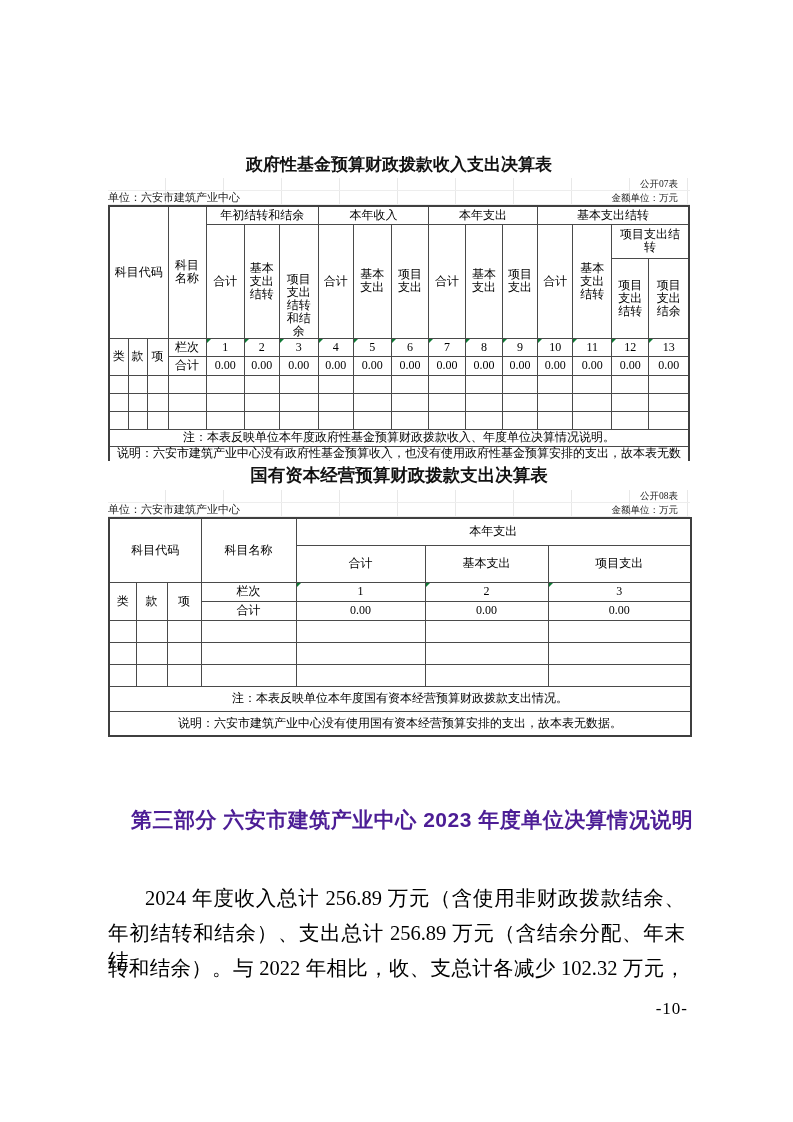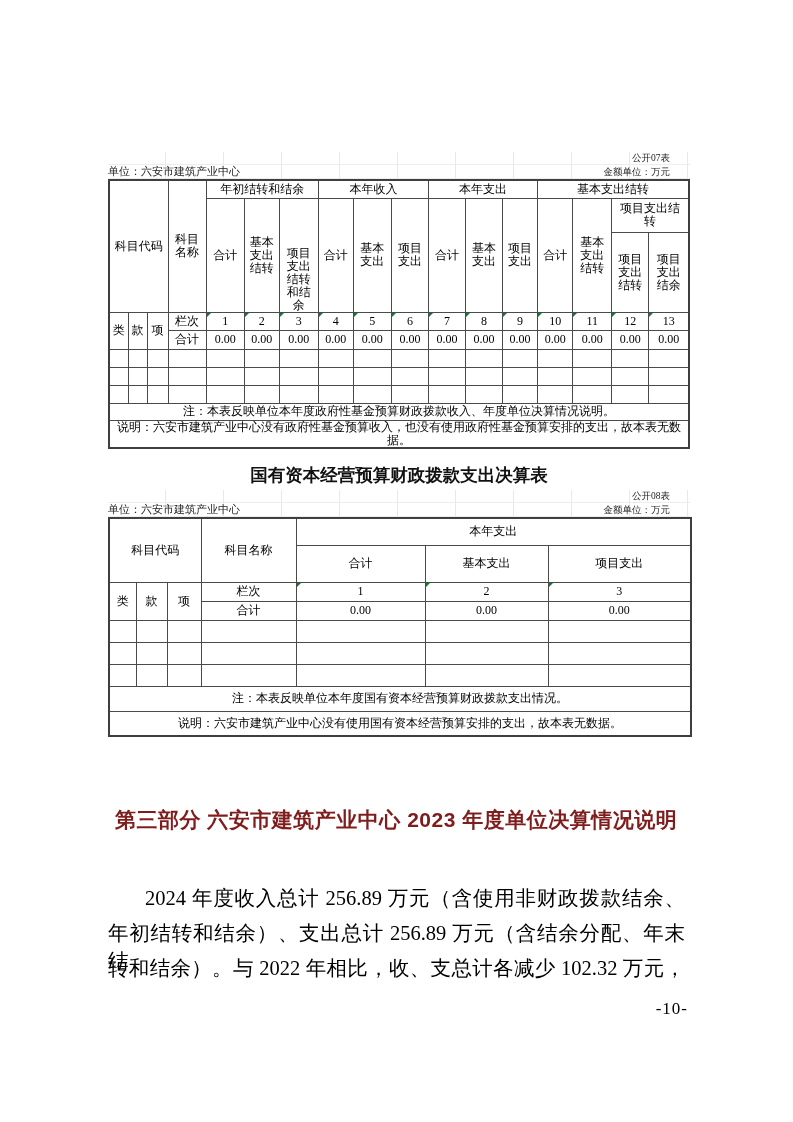--- a/index.html
+++ b/index.html
@@ -20,21 +20,21 @@
     text-align: center; font-weight: bold; color: #111;
     font-family: "Liberation Serif", "DejaVu Serif", serif;
   }
   .t1-title { height: 26px; line-height: 26px; font-size: 17px; }
   .t2-title { height: 29px; line-height: 29px; font-size: 17.5px; }
   .meta-row {
     position: relative; font-size: 9.5px; color: #222;
     background-image: repeating-linear-gradient(90deg, transparent 0 57px, #e8e8e8 57px 58px);
     border-bottom: 1px solid #ededed;
   }
-  .meta-right { position: absolute; right: 20px; top: 0; }
+  .meta-right { position: absolute; right: 12px; top: 0; }
   .meta-left  { position: absolute; left: 0;  bottom: 0; font-size: 11px; }
   .m1 { height: 13px; line-height: 13px; }
   .m2b { height: 14px; line-height: 14px; }
 
   table.grid {
     border-collapse: collapse; table-layout: fixed; width: 582px;
     border: 2px solid #3f3f3f;
   }
   table.grid td {
     border: 1px solid #4a4a4a;
@@ -62,23 +62,23 @@
   td.c13pad { padding: 0 1px; }
   .w2 { display: inline-block; width: 26px; margin-top: 48px; }
   td.ra { text-align: right; padding-right: 3px; }
   .tri {
     position: absolute; top: 0; left: 0; width: 0; height: 0;
     border-top: 4px solid #0e7a34; border-right: 4px solid transparent;
   }
 
   
   .h1 {
-    position: absolute; left: 115px; top: 806px;
+    position: absolute; left: 131px; top: 806px;
     font-family: "Liberation Sans", "DejaVu Sans", sans-serif;
-    font-weight: bold; font-size: 21px; color: #7f1d1d; letter-spacing: 0.5px;
+    font-weight: bold; font-size: 21px; color: #4c1d95; letter-spacing: 0.5px;
     white-space: nowrap;
   }
   .h2 {
     position: absolute; left: 145px; top: 848px;
     font-family: "Liberation Sans", "DejaVu Sans", sans-serif;
     font-weight: bold; font-size: 20px; letter-spacing: 0.5px;
     white-space: nowrap;
   }
   .pline {
     position: absolute; font-size: 20.5px;
@@ -93,20 +93,21 @@
     position: absolute; right: 105px; top: 988px;
     font-size: 17px; letter-spacing: 1px; margin-top: 11px;
   }
 </style>
 </head>
 <body>
 
 <div class="page">
 
   <div class="tbl-block" style="top:152px;">
+    <div class="tbl-title t1-title">政府性基金预算财政拨款收入支出决算表</div>
     <div class="meta-row m1">
       <span class="meta-right">公开07表</span>
     </div>
     <div class="meta-row m2b">
       <span class="meta-left">单位：六安市建筑产业中心</span>
       <span class="meta-right">金额单位：万元</span>
     </div>
 
     <table class="grid t1">
       <colgroup>

